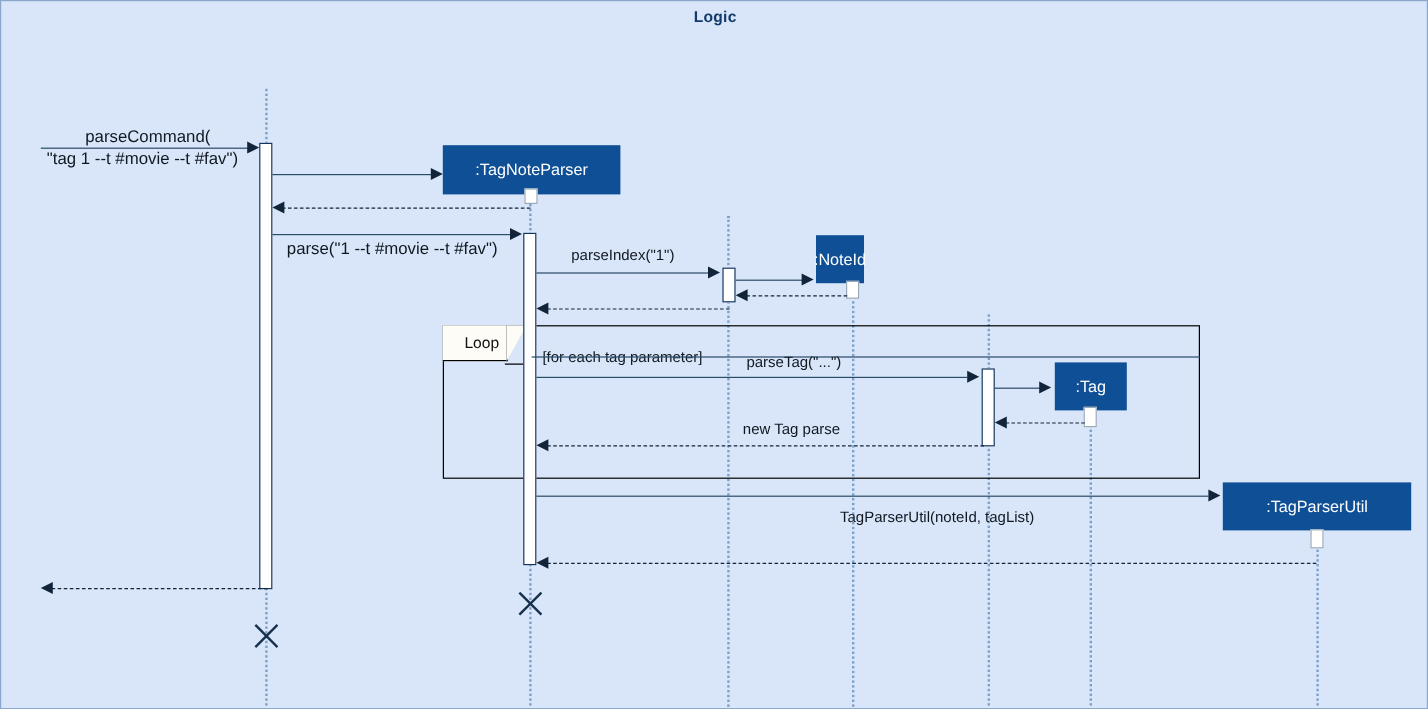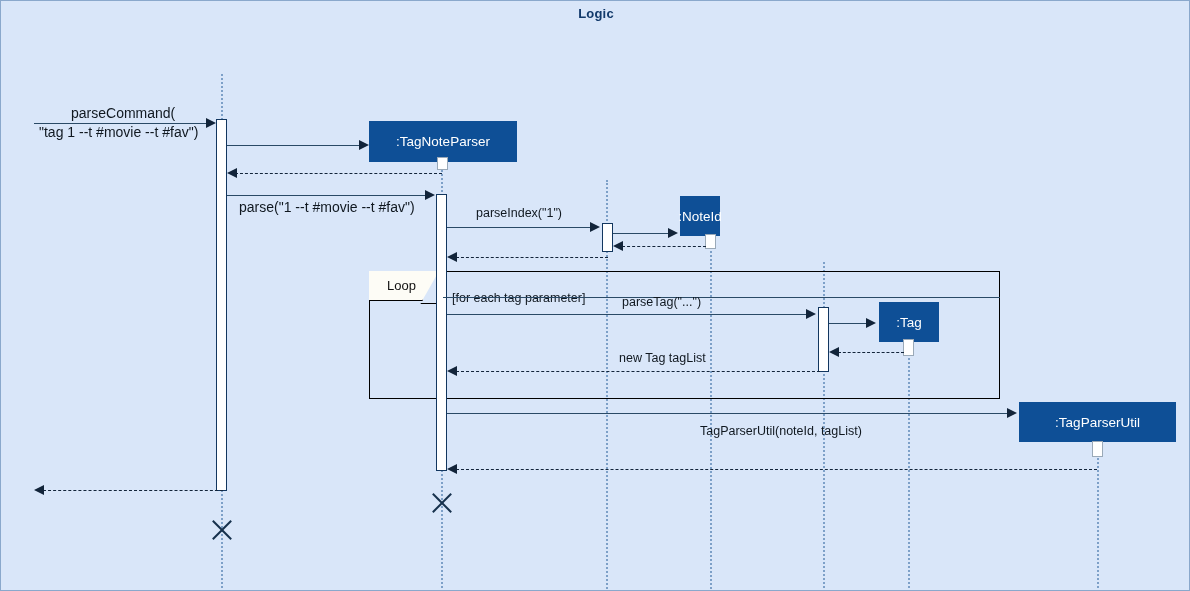--- a/index.html
+++ b/index.html
@@ -214,21 +214,21 @@
   <div class="msglabel" style="left:621px; top:294px;">parseTag("...")</div>
 
   <div class="msgline" style="left:828px; top:322px; width:38px;"></div>
   <div class="arrowhead right" style="left:865px; top:317px;"></div>
 
   <div class="msgline ret" style="left:837px; top:351px; width:66px;"></div>
   <div class="arrowhead left" style="left:828px; top:346px;"></div>
 
   <div class="msgline ret" style="left:455px; top:370px; width:364px;"></div>
   <div class="arrowhead left" style="left:446px; top:365px;"></div>
-  <div class="msglabel" style="left:618px; top:350px;">new Tag tagList</div>
+  <div class="msglabel" style="left:618px; top:350px;">new Tag parse</div>
 
   <div class="msgline" style="left:446px; top:412px; width:560px;"></div>
   <div class="arrowhead right" style="left:1006px; top:407px;"></div>
   <div class="msglabel" style="left:699px; top:423px;">TagParserUtil(noteId, tagList)</div>
 
   <div class="msgline ret" style="left:455px; top:468px; width:641px;"></div>
   <div class="arrowhead left" style="left:446px; top:463px;"></div>
 
   <div class="msgline ret" style="left:42px; top:489px; width:180px;"></div>
   <div class="arrowhead left" style="left:33px; top:484px;"></div>

